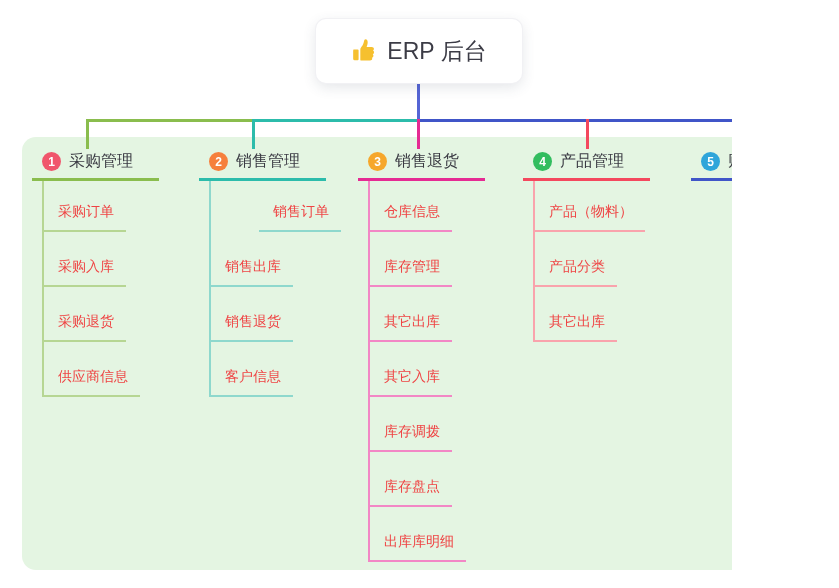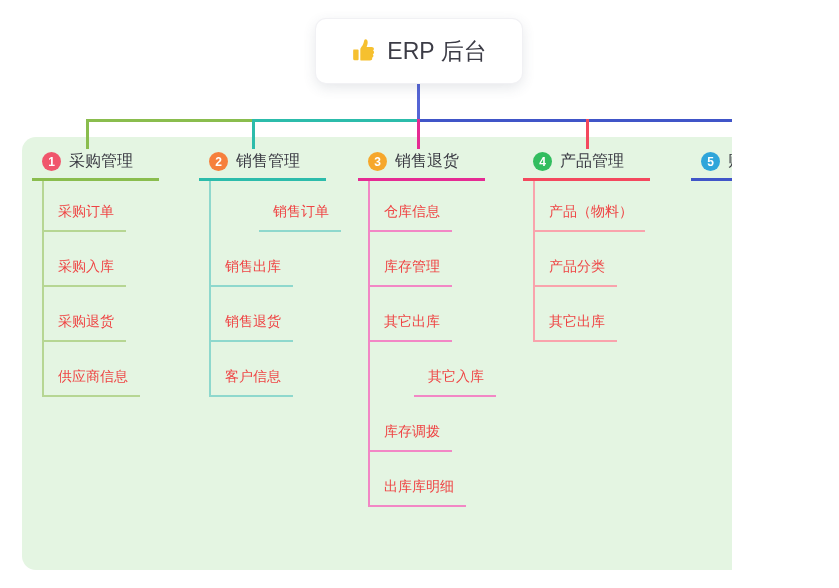--- a/index.html
+++ b/index.html
@@ -111,24 +111,27 @@
           <div class="child" style="border-left-color: rgb(242, 135, 197); font-family: Liberation Serif, serif;">
             <span class="child-label" style="border-bottom-color: rgb(242, 135, 197);">仓库信息</span>
           </div>
           <div class="child" style="border-left-color: rgb(242, 135, 197);">
             <span class="child-label" style="border-bottom-color: rgb(242, 135, 197);">库存管理</span>
           </div>
           <div class="child" style="border-left-color: rgb(242, 135, 197);">
             <span class="child-label" style="border-bottom-color: rgb(242, 135, 197); margin-top: 18px;">其它出库</span>
           </div>
           <div class="child" style="border-left-color: rgb(242, 135, 197);">
-            <span class="child-label" style="border-bottom-color: rgb(242, 135, 197); margin-left: 44px;">其它入库</span>
+            <span class="child-label" style="border-bottom-color: rgb(242, 135, 197);">其它入库</span>
           </div>
           <div class="child" style="border-left-color: rgb(242, 135, 197);">
             <span class="child-label" style="border-bottom-color: rgb(242, 135, 197);">库存调拨</span>
+          </div>
+          <div class="child" style="border-left-color: rgb(242, 135, 197);">
+            <span class="child-label" style="border-bottom-color: rgb(242, 135, 197);">库存盘点</span>
           </div>
           <div class="child" style="border-left-color: rgb(242, 135, 197);">
             <span class="child-label" style="border-bottom-color: rgb(242, 135, 197);">出库库明细</span>
           </div>
         </div>
       </div>
       <div class="branch" style="left: 523px; top: 151px;">
         <div class="branch-header" style="border-bottom-color: rgb(244, 72, 94);">
           <span class="badge" style="background: rgb(50, 189, 95);">4</span>
           <span class="branch-label">产品管理</span>

